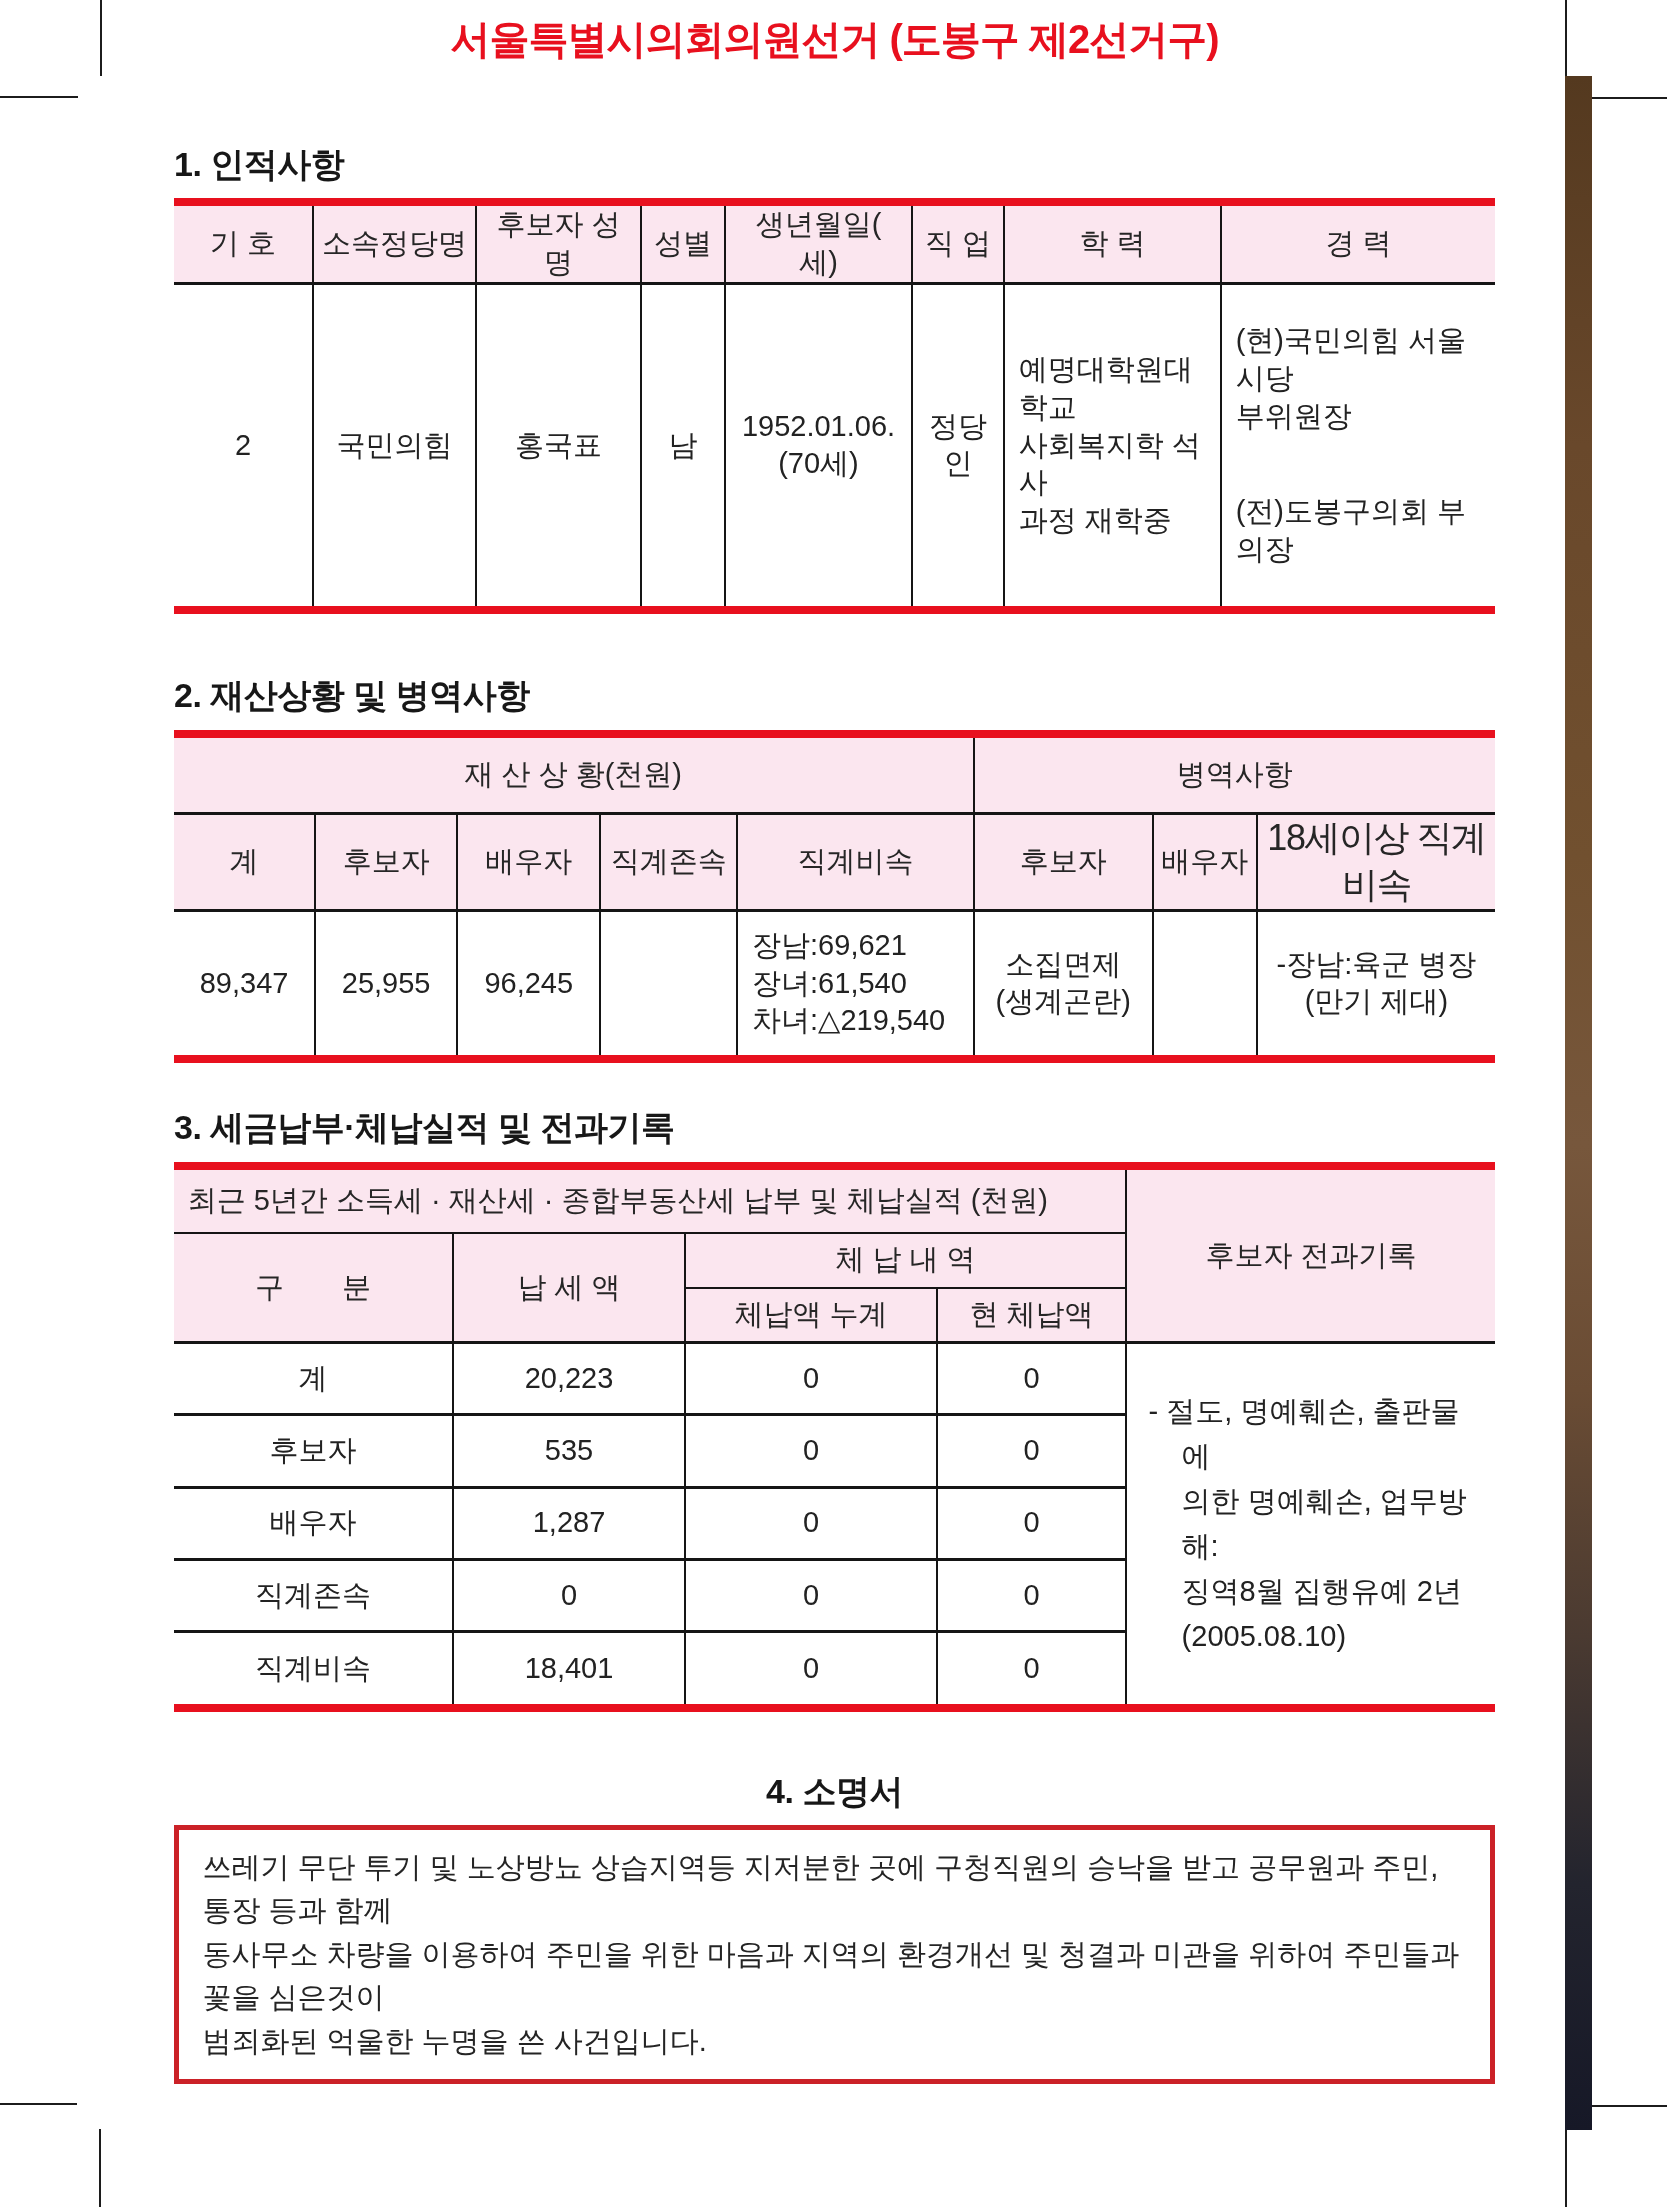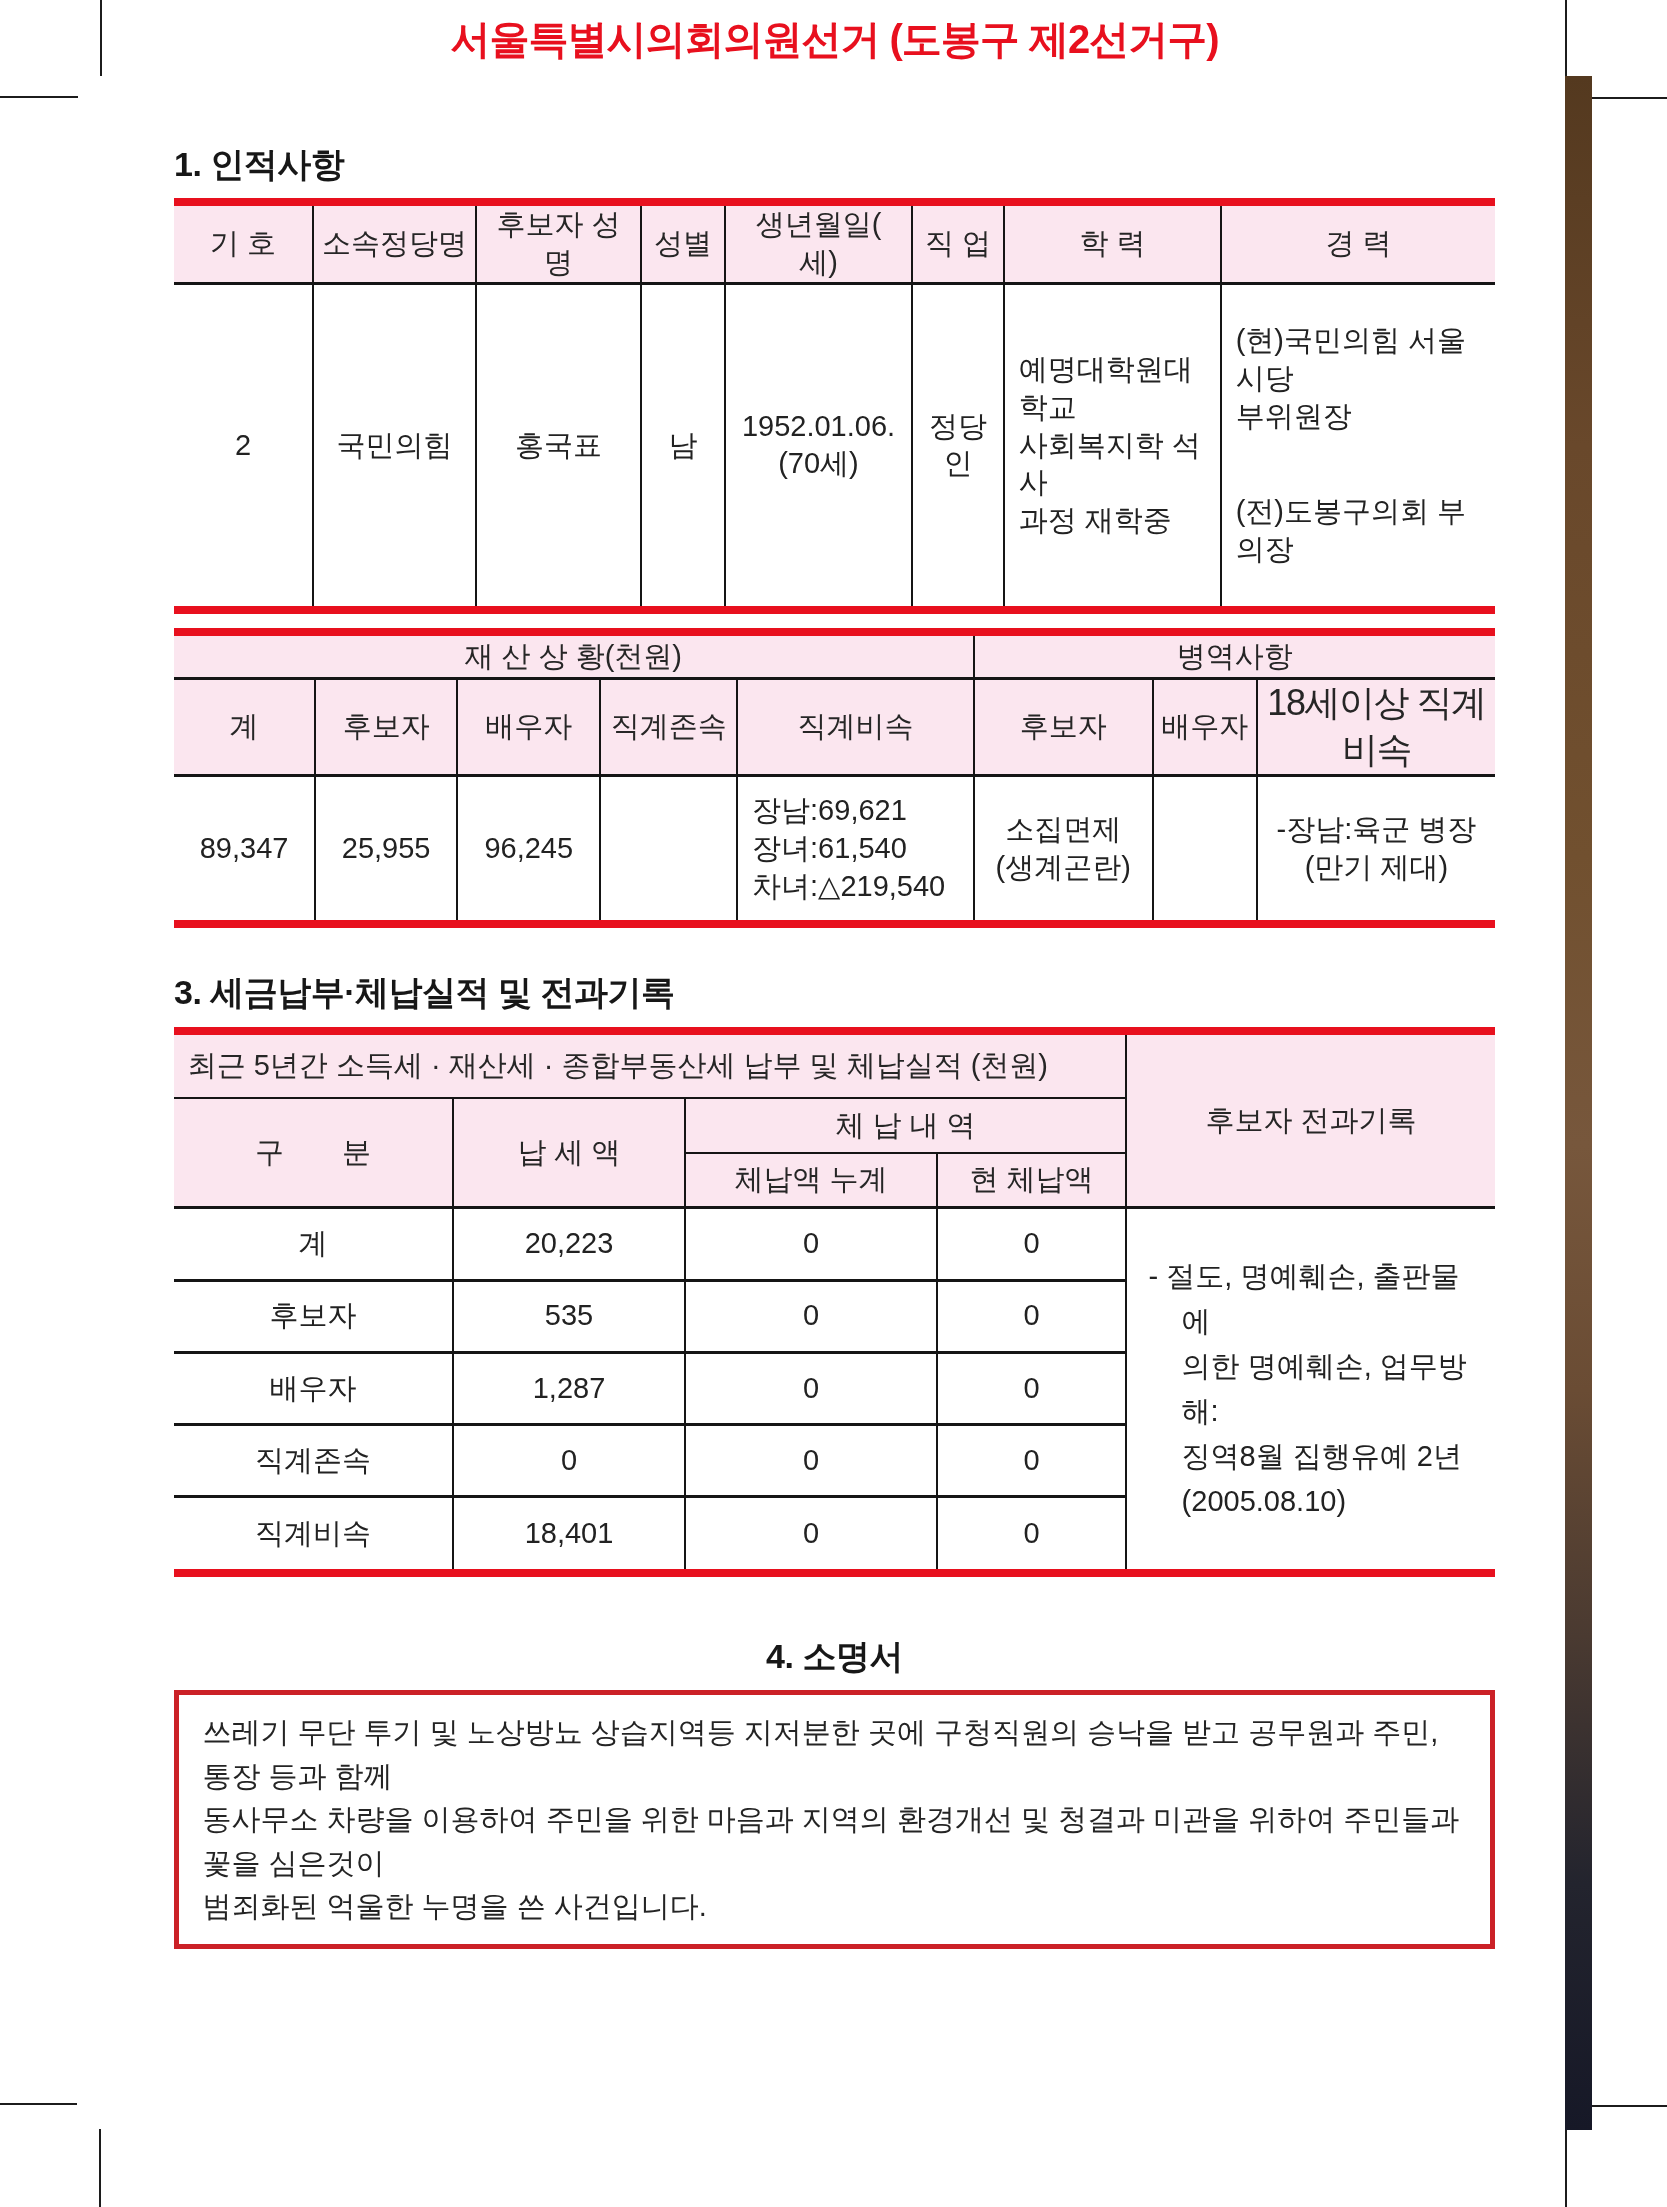--- a/index.html
+++ b/index.html
@@ -47,21 +47,21 @@
     white-space:pre-line;padding:0 5.9px;font-size:29px;line-height:1.3;color:#222;
   }
   th{color:#262626;}
   .pink{background:var(--pink);}
   .bl{border-left:2.9px solid var(--line);}
   .hb{border-bottom:3.9px solid var(--line);}   
   .hb2{border-bottom:2.9px solid var(--line);}  
   .left{text-align:left;padding-left:13.7px;padding-right:7.8px;}
   .t1 .hr{height:76px;}
   .t1 .dr{height:162px;}
-  .t2 .gr{height:43px;}
+  .t2 .gr{height:76px;}
   .t2 .hr{height:59px;}
   .t2 .dr{height:145px;}
   .t3 .r1{height:63px;}
   .t3 .r2{height:55px;}
   .t3 .r3{height:55px;}
   .t3 .dr{height:54px;}
   .t3 tr.dr + tr.dr td{border-top:3.9px solid var(--line);}
   .th-small{font-size:36px;letter-spacing:-1.5px;padding:0 2px;}
   .career-gap{margin-bottom:20px;}
   .record-cell{
@@ -132,20 +132,21 @@
         <td class="bl left">
           <div class="career-gap">(현)국민의힘 서울시당
 부위원장</div>
           <div>(전)도봉구의회 부의장</div>
         </td>
       </tr>
     </tbody>
       </table>
   </div>
 
+  <div class="sec-heading h2">2. 재산상황 및 병역사항</div>
   <div class="tblwrap">
     <table class="t2">
       <colgroup>
         <col style="width:141px">
           <col style="width:142px">
           <col style="width:143px">
           <col style="width:137px">
         <col style="width:236px">
           <col style="width:179px">
           <col style="width:104px">

